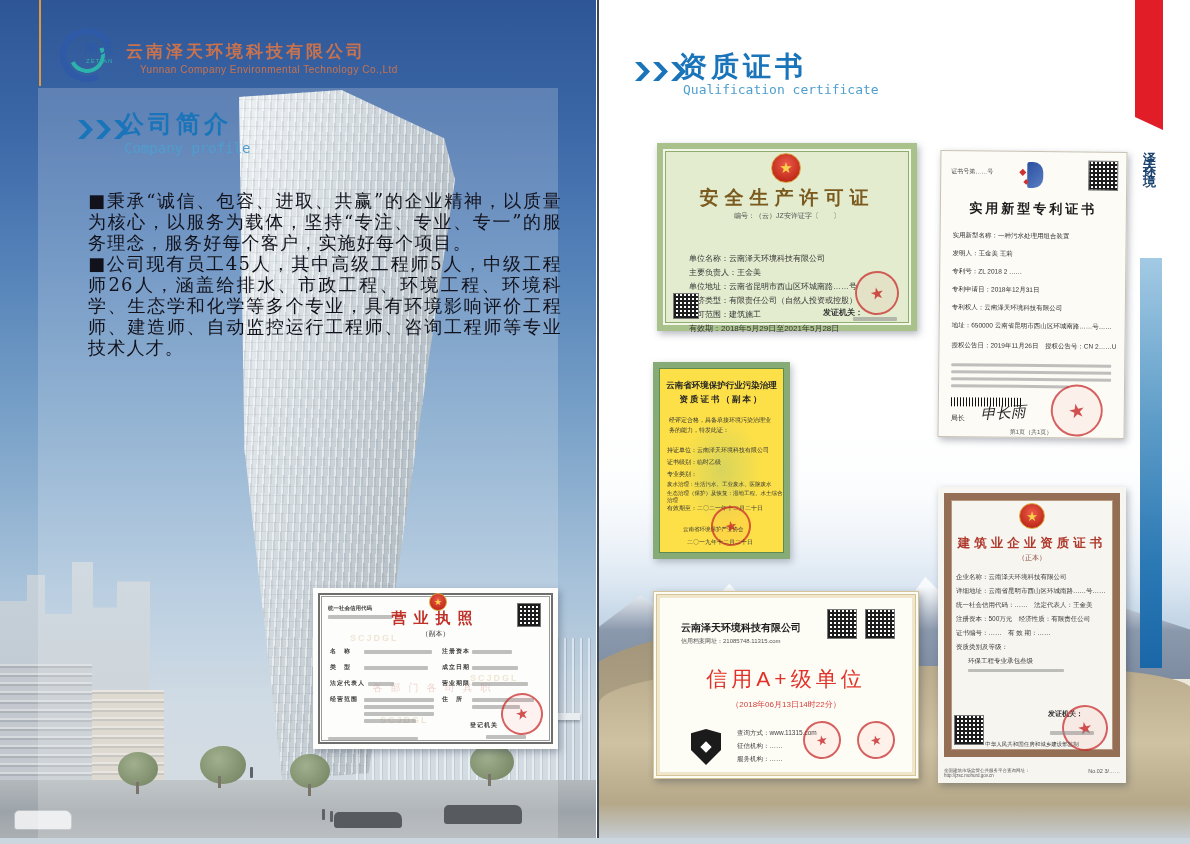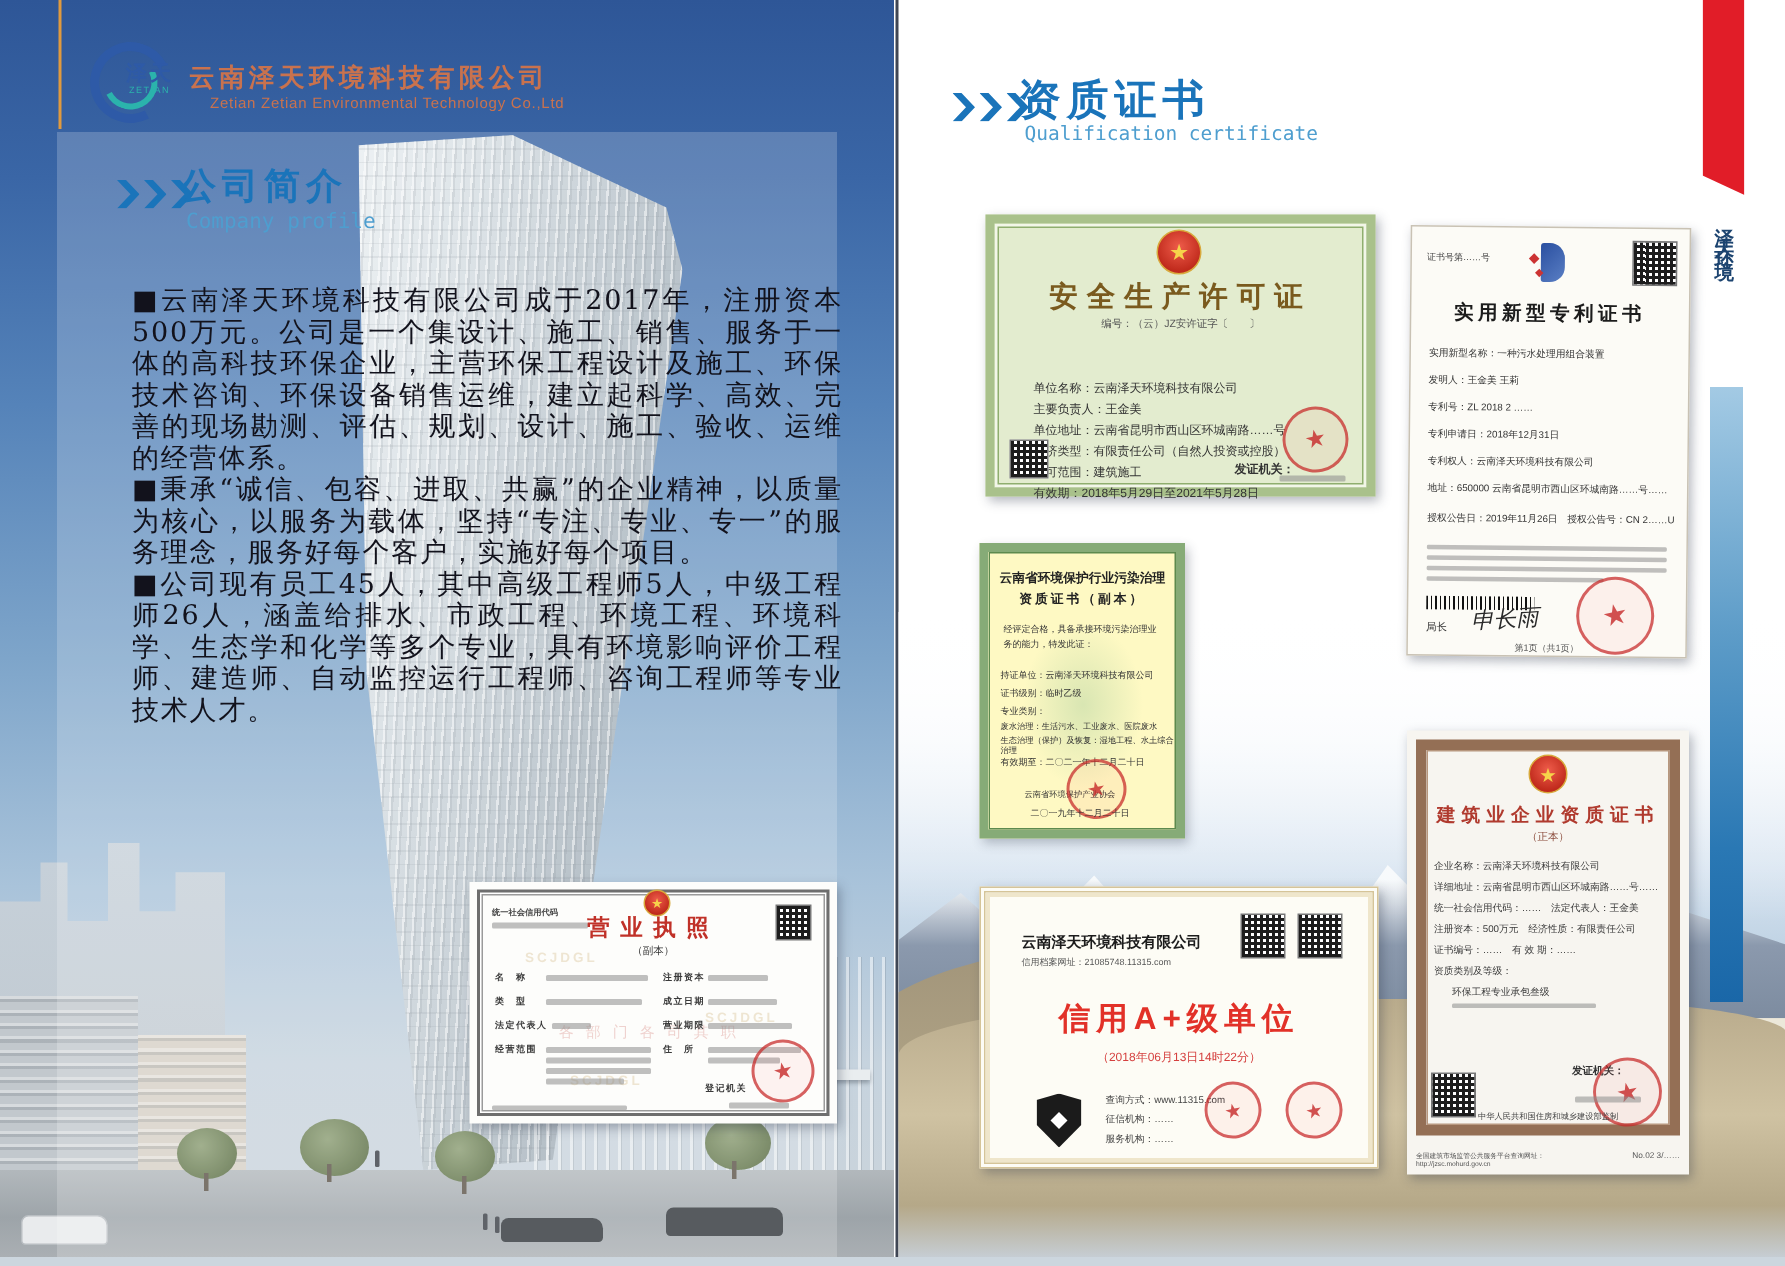--- a/index.html
+++ b/index.html
@@ -100,31 +100,31 @@
   
   .cert-patent { left:937px; top:151px; width:187px; height:287px; background:#fcfbf6;
     border:1px solid #c9c2b4; transform:rotate(.6deg); }
   .cnipa-logo { position:absolute; left:86px; top:10px; width:16px; height:26px;
     background:linear-gradient(135deg,#2a4fa0,#5a7fc4); border-radius:2px 10px 10px 2px; }
   .cnipa-logo::before { content:""; position:absolute; left:-7px; top:8px; width:5px; height:5px; background:#c33; transform:rotate(45deg); }
   .cnipa-logo::after { content:""; position:absolute; left:-3px; top:18px; width:4px; height:4px; background:#c33; transform:rotate(45deg); }
   .pat-line { position:absolute; left:12px; width:165px; color:#333; }
 
   
-  .cert-green { background:#fef9c3; border:6px solid #86ab77; box-shadow:inset 0 0 0 1px #5d8a4e, 2px 3px 7px rgba(40,50,70,.3); }
+  .cert-green { background:#fde047; border:6px solid #86ab77; box-shadow:inset 0 0 0 1px #5d8a4e, 2px 3px 7px rgba(40,50,70,.3); }
   .cert-env { left:651px; top:362px; width:137px; height:197px; }
   .cert-remark { left:789px; top:362px; width:130px; height:197px; }
   .green-wm { position:absolute; left:50%; top:55%; transform:translate(-50%,-50%); width:80px; height:110px;
     background:radial-gradient(closest-side, rgba(130,185,140,.30), rgba(130,185,140,0)); }
 
   
   .cert-credit { left:651px; top:591px; width:266px; height:188px; background:#fdfcf5; z-index:4;
     border:4px double #d5c498; box-shadow:inset 0 0 0 3px #efe6cb, 2px 3px 7px rgba(40,50,70,.35); }
   .credit-title { position:absolute; left:50%; top:70px; transform:translateX(-50%); white-space:nowrap;
-    color:#e23128; font-size:21px; font-weight:bold; letter-spacing:4px; }
+    color:#e23128; font-size:21px; font-weight:normal; letter-spacing:4px; }
   .shield { position:absolute; left:34px; top:134px; width:30px; height:36px; background:#1b1b1b;
     clip-path:polygon(0 12%,50% 0,100% 12%,100% 58%,50% 100%,0 58%); }
   .shield::after { content:""; position:absolute; left:11px; top:14px; width:8px; height:8px; background:#fff; transform:rotate(45deg); }
 
   
   .cert-cons { left:936px; top:487px; width:188px; height:296px; background:#f7f5f0; }
   .cons-ornate { position:absolute; left:6px; top:6px; right:6px; bottom:26px;
     border:7px solid #946f55; box-shadow:inset 0 0 0 1px #b7977e; }
   .cons-title { position:absolute; left:50%; top:48px; transform:translateX(-50%); white-space:nowrap;
     color:#b03a2e; font-size:12.5px; font-weight:bold; letter-spacing:4px; }
@@ -183,35 +183,34 @@
     </div>
 
     <div class="overlay-panel"></div>
     <div class="orange-line"></div>
 
     <div class="logo-row">
       <span class="logo-badge"></span>
       <span class="logo-zh">泽天</span>
       <span class="logo-en">ZETIAN</span>
       <span class="company-zh">云南泽天环境科技有限公司</span>
-      <span class="company-en">Zetian Zetian Environmental Technology Co.,Ltd</span>
+      <span class="company-en">Yunnan Company Environmental Technology Co.,Ltd</span>
     </div>
 
     <div class="section-head" style="left:78px;top:110px;width:320px;height:54px">
       <span class="chevs" style="left:0;top:10px">
         <span class="chev"></span>
           <span class="chev"></span>
           <span class="chev"></span>
       </span>
       <span class="sec-zh" style="left:42px;top:-2px;font-size:24px">公司简介</span>
       <span class="sec-en" style="left:46px;top:30px;font-size:14px">Company profile</span>
     </div>
 
     <div class="intro">
-      <p>■云南泽天环境科技有限公司成于2017年，注册资本500万元。公司是一个集设计、施工、销售、服务于一体的高科技环保企业，主营环保工程设计及施工、环保技术咨询、环保设备销售运维，建立起科学、高效、完善的现场勘测、评估、规划、设计、施工、验收、运维的经营体系。</p>
       <p>■秉承“诚信、包容、进取、共赢”的企业精神，以质量为核心，以服务为载体，坚持“专注、专业、专一”的服务理念，服务好每个客户，实施好每个项目。</p>
       <p>■公司现有员工45人，其中高级工程师5人，中级工程师26人，涵盖给排水、市政工程、环境工程、环境科学、生态学和化学等多个专业，具有环境影响评价工程师、建造师、自动监控运行工程师、咨询工程师等专业技术人才。</p>
     </div>
 
     <div class="cert license">
       <div class="lic-frame">
         <span class="wm" style="left:30px;top:38px">SCJDGL</span>
         <span class="wm" style="left:150px;top:78px">SCJDGL</span>
         <span class="wm" style="left:60px;top:120px">SCJDGL</span>
         <span class="wm-center">各部门各司其职</span>

